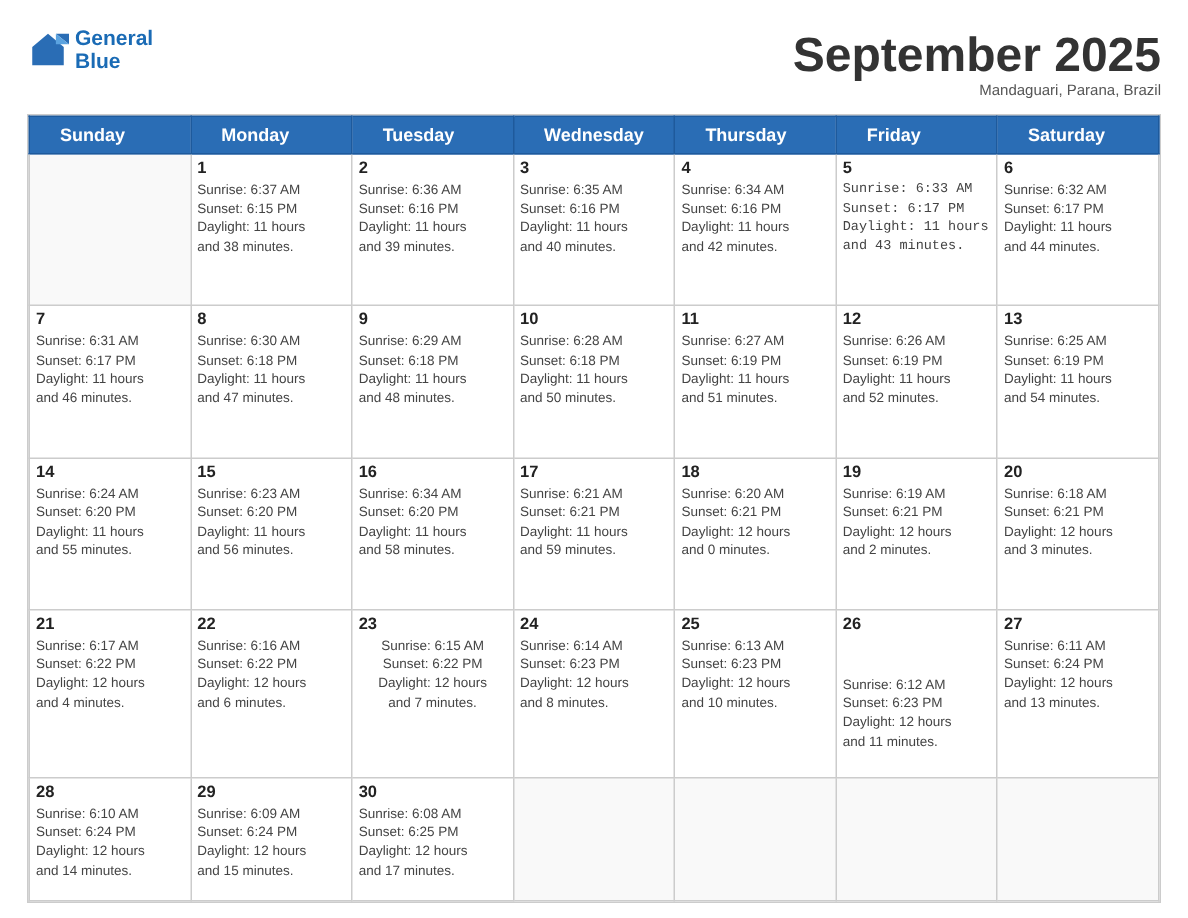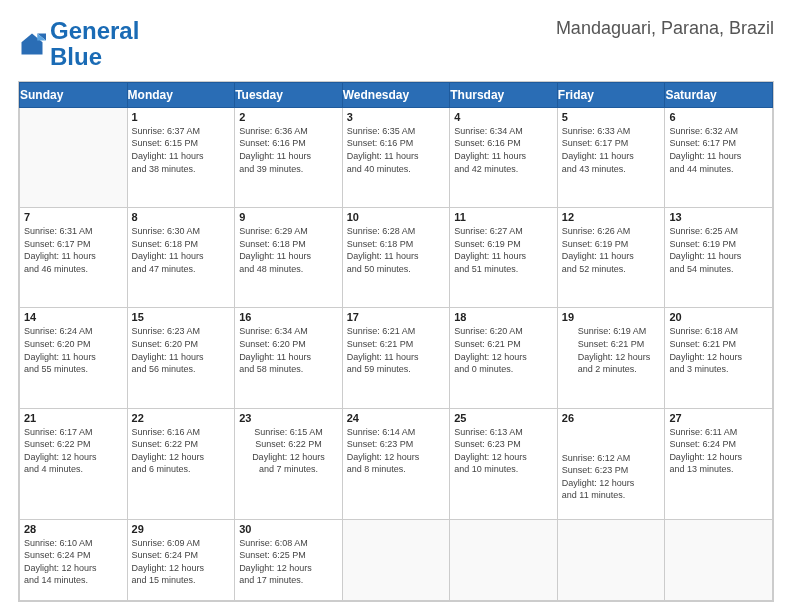--- a/index.html
+++ b/index.html
@@ -22,61 +22,61 @@
       justify-content: space-between;
       align-items: flex-start;
       margin-bottom: 10px;
     }
     .logo {
       display: flex;
       align-items: center;
       gap: 4px;
     }
     .logo-text {
-      font-size: 24px;
+      font-size: 14px;
       font-weight: bold;
       color: #333;
       line-height: 1.1;
     }
     .logo-text span {
       color: #1a6bb5;
     }
     .logo-icon {
       width: 28px;
       height: 28px;
     }
     .title-block {
       text-align: right;
     }
     .month-title {
       font-size: 32px;
       font-weight: bold;
       color: #333;
     }
     .subtitle {
-      font-size: 18px;
+      font-size: 10px;
       color: #555;
     }
     .calendar {
       flex: 1;
       border: 1px solid #ccc;
       border-collapse: collapse;
       width: 100%;
     }
     .calendar table {
       width: 100%;
       border-collapse: collapse;
       height: 100%;
     }
     .calendar th {
       background-color: #2a6db5;
       color: #fff;
       font-size: 12px;
       font-weight: bold;
-      padding: 5px 0;
+      padding: 5px 20px;
       text-align: left;
       border: 1px solid #1e5a9c;
     }
     .calendar td {
       border: 1px solid #ccc;
       vertical-align: top;
       padding: 3px 4px;
       font-size: 9.5px;
       color: #333;
       width: calc(100% / 7);
@@ -113,20 +113,21 @@
         <polygon points="16,4 28,14 28,28 4,28 4,14" fill="#2a6db5"></polygon>
         <polygon points="22,4 32,12 32,4" fill="#2a6db5"></polygon>
         <polygon points="22,4 32,12 22,12" fill="#5ba3e0"></polygon>
       </svg>
       <div class="logo-text">
         <div><span>General</span></div>
         <div><span>Blue</span></div>
       </div>
     </div>
     <div class="title-block">
+      <div class="month-title">September 2025</div>
       <div class="subtitle">Mandaguari, Parana, Brazil</div>
     </div>
   </div>
 
   <div class="calendar">
     <table>
       <thead>
         <tr>
           <th><span>Sunday</span></th>
           <th><span>Monday</span></th>
@@ -163,21 +164,21 @@
             </td>
             <td>
               <span class="day-num">4</span>
               <div class="day-info" style="white-space: pre-line;">Sunrise: 6:34 AM
 Sunset: 6:16 PM
 Daylight: 11 hours
 and 42 minutes.</div>
             </td>
             <td>
               <span class="day-num">5</span>
-              <div class="day-info" style="white-space: pre-line;">Sunrise: 6:33 AM
+              <div class="day-info" style="white-space: pre-line; font-family: Liberation Mono, monospace;">Sunrise: 6:33 AM
 Sunset: 6:17 PM
 Daylight: 11 hours
 and 43 minutes.</div>
             </td>
             <td>
               <span class="day-num">6</span>
               <div class="day-info" style="white-space: pre-line;">Sunrise: 6:32 AM
 Sunset: 6:17 PM
 Daylight: 11 hours
 and 44 minutes.</div>
@@ -265,21 +266,21 @@
             </td>
             <td>
               <span class="day-num">18</span>
               <div class="day-info" style="white-space: pre-line;">Sunrise: 6:20 AM
 Sunset: 6:21 PM
 Daylight: 12 hours
 and 0 minutes.</div>
             </td>
             <td>
               <span class="day-num">19</span>
-              <div class="day-info" style="white-space: pre-line; margin-left: 16px;">Sunrise: 6:19 AM
+              <div class="day-info" style="white-space: pre-line;">Sunrise: 6:19 AM
 Sunset: 6:21 PM
 Daylight: 12 hours
 and 2 minutes.</div>
             </td>
             <td>
               <span class="day-num">20</span>
               <div class="day-info" style="white-space: pre-line;">Sunrise: 6:18 AM
 Sunset: 6:21 PM
 Daylight: 12 hours
 and 3 minutes.</div>

